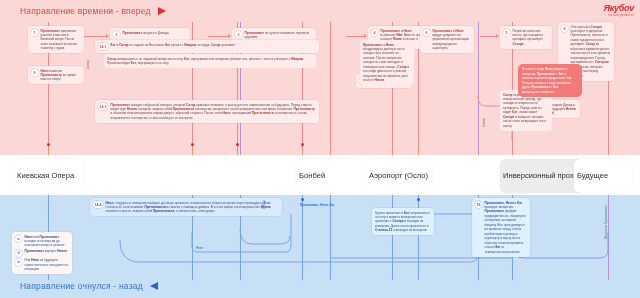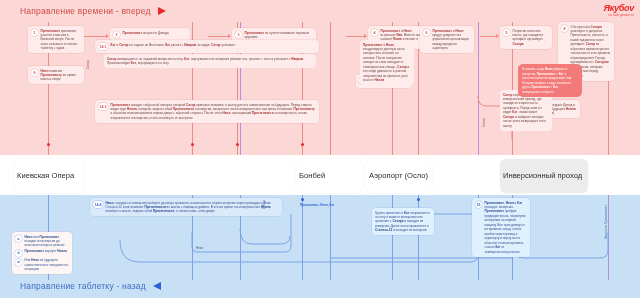--- a/index.html
+++ b/index.html
@@ -86,21 +86,21 @@
 
   <div class="band-fwd"></div>
   <div class="band-mid"></div>
   <div class="band-bwd"></div>
 
   <div class="hdr hdr-fwd">
     <span>Направление времени - вперед</span>
     <span class="tri tri-r"></span>
   </div>
   <div class="hdr hdr-bwd">
-    <span>Направление таблетку - назад</span>
+    <span>Направление очнулся - назад</span>
     <span class="tri tri-l"></span>
   </div>
 
   <div class="logo">
     <div class="logo-w">Якубоv</div>
     <div class="logo-s">на сайт делается</div>
   </div>
 
   <div class="lane r" style="left:48px;top:22px;height:133px;"></div>
   <div class="lane r" style="left:192px;top:22px;height:133px;"></div>
@@ -235,20 +235,23 @@
     </div>
   <div class="loc" style="left:296px;width:66px;">
     <span>Бонбей</span>
     </div>
   <div class="loc" style="left:366px;width:66px;">
     <span>Аэропорт (Осло)</span>
     </div>
   <div class="loc grey" style="left:500px;width:88px;">
     <span>Инверсионный проход</span>
     </div>
+  <div class="loc" style="left:574px;width:58px;">
+    <span>Будущее</span>
+    </div>
 
   <div class="node blue" style="left:90px;top:198px;width:192px;">
     <span class="num blue wide">14.4</span>
     <span class="txt blue"><b>Неил</b>, находясь в инверсии наоборот до конца сражения, выкапывается обратное время через проходку на Баке Стальск-12 и вытаскивает <b>Протагониста</b> из шахты с помощью домена. В это же время его инверсионная <b>Неила</b> погибает в шахте, закрыв собой <b>Протагониста</b>, а потом вновь, этим дверь</span>
   </div>
 
   <div class="node" style="left:12px;top:232px;width:60px;background:#fdf6f5;">
     <div style="display:flex;flex-direction:column;gap:1.5px;width:100%;">
       <div style="display:flex;gap:2.5px;">
         <span class="num blue">a</span>

